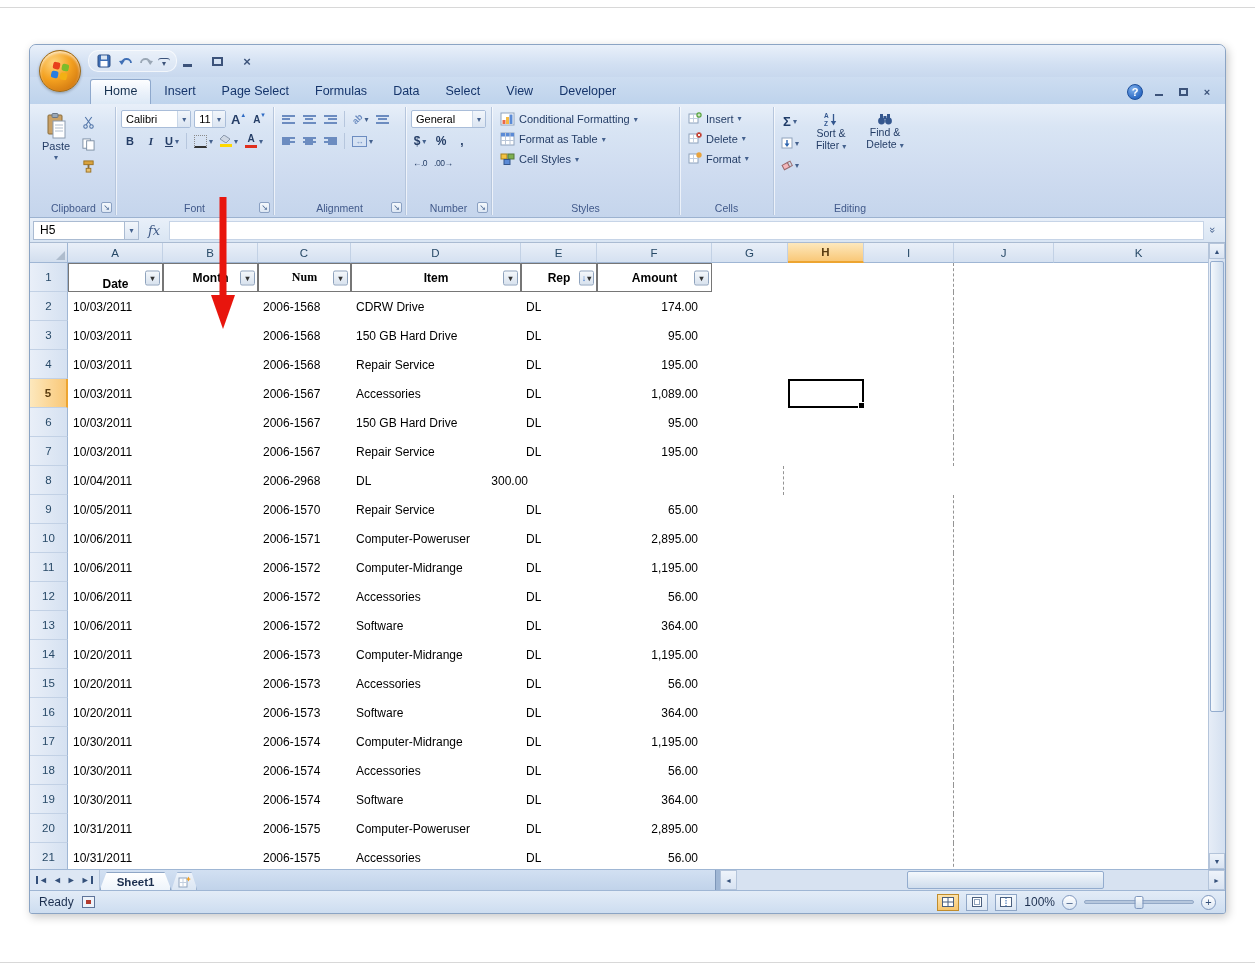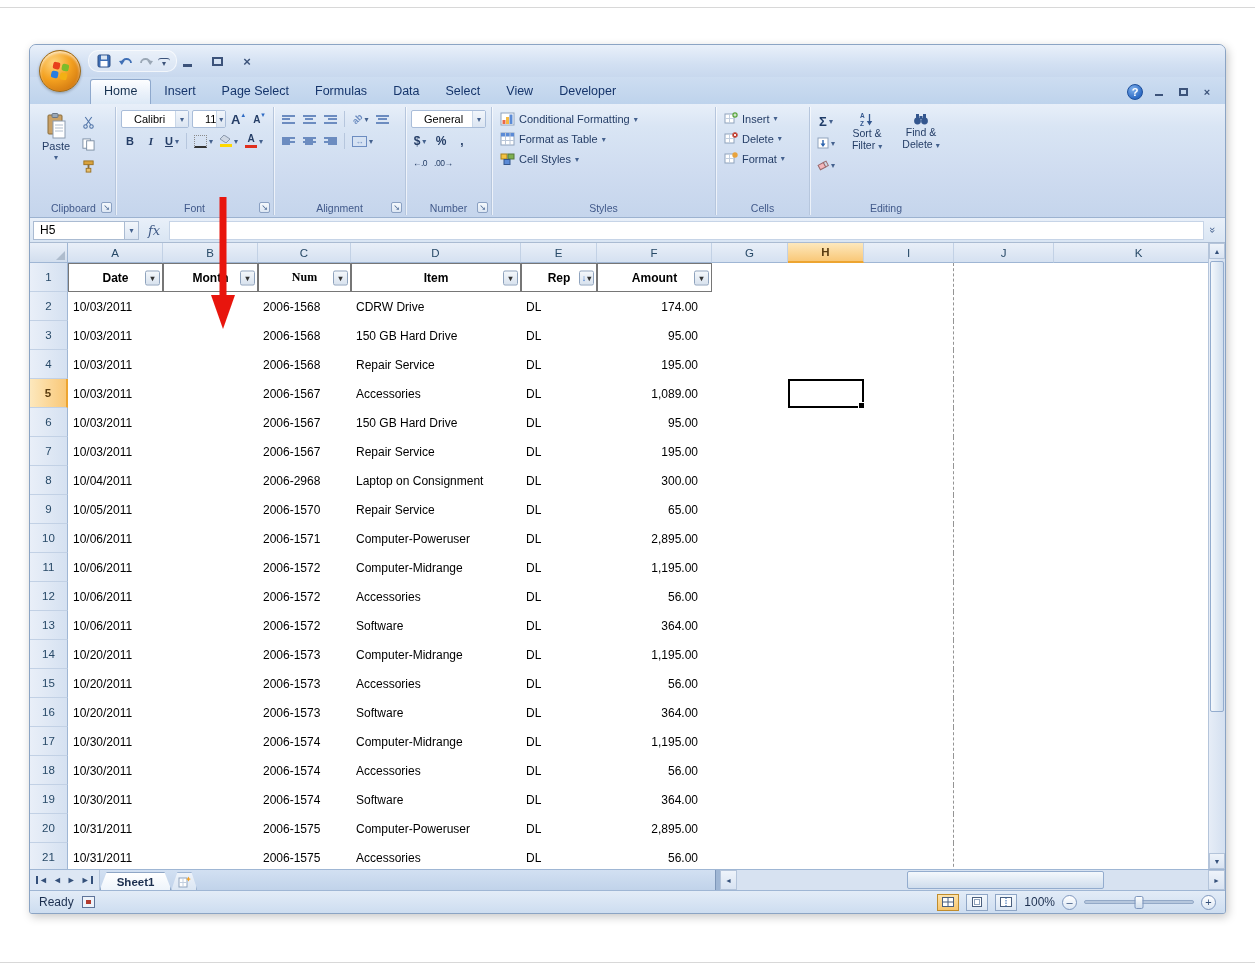--- a/index.html
+++ b/index.html
@@ -70,21 +70,21 @@
   .glabel { position:absolute; bottom:1px; left:0; right:0; text-align:center;
     font-size:10.5px; color:#41598a; }
   .launcher { position:absolute; bottom:2px; right:3px; width:11px; height:11px;
     border:1px solid #8aa0c2; border-radius:2px; background:linear-gradient(#f4f8fc,#dce6f3);
     color:#44618e; font-size:8px; line-height:9px; text-align:center; cursor:pointer; }
   .sbtn { display:inline-flex; align-items:center; justify-content:center; gap:2px;
     min-width:18px; height:18px; padding:0 2px; border-radius:2px; font-size:11px;
     color:#243d66; cursor:pointer; }
   .drop { font-size:8px; color:#44618e; }
   .combo { background:#fff; border:1px solid #a9bdd9; border-radius:2px; font-size:11px;
-    height:18px; display:inline-flex; align-items:center; padding-left:12px; cursor:pointer; }
+    height:18px; display:inline-flex; align-items:center; padding-left:4px; cursor:pointer; }
   .combo .cdrop { margin-left:auto; width:13px; height:100%; display:flex; align-items:center;
     justify-content:center; font-size:8px; color:#44618e; border-left:1px solid #c9d7e8;
     background:linear-gradient(#f2f6fb,#dbe5f2); }
 
   .clipbody { display:flex; gap:4px; }
   .paste { width:38px; display:flex; flex-direction:column; align-items:center; gap:1px;
     font-size:11px; color:#243d66; cursor:pointer; padding-top:3px; }
   .clipcol { display:flex; flex-direction:column; gap:4px; padding-top:3px; }
 
   .frow { display:flex; align-items:center; gap:3px; margin-bottom:4px; }
@@ -480,21 +480,21 @@
             </span>
         </div>
         <div class="frow">
           <span class="sbtn decbtn">←.0</span>
           <span class="sbtn decbtn">.00→</span>
         </div>
         <div class="glabel">Number</div>
         <span class="launcher">↘</span>
       </div>
 
-      <div class="rgroup" style="width:224px">
+      <div class="rgroup" style="width:188px">
         <div class="stylebtn">
           <svg width="15" height="14" viewBox="0 0 15 14">
             <rect x="1" y="1" width="13" height="12" fill="#fff" stroke="#8fa3bd"></rect>
             <rect x="2.5" y="8" width="3" height="4" fill="#e8684a"></rect>
               <rect x="6" y="5" width="3" height="7" fill="#f5b942"></rect>
               <rect x="9.5" y="2.5" width="3" height="9.5" fill="#5a8ad6"></rect>
           </svg>
           <span>Conditional Formatting</span>
           <i class="drop">▾</i>
         </div>
@@ -632,21 +632,21 @@
             <div class="colhdr" style="width: 115px; flex: 0 0 115px;">F</div>
             <div class="colhdr" style="width: 76px; flex: 0 0 76px;">G</div>
             <div class="colhdr hl" style="width: 76px; flex: 0 0 76px;">H</div>
             <div class="colhdr" style="width: 90px; flex: 0 0 90px;">I</div>
             <div class="colhdr" style="width: 100px; flex: 0 0 100px;">J</div>
             <div class="colhdr" style="width: 170px; flex: 0 0 170px;">K</div>
           </div>
         <div class="rows">
             <div class="rowline">
               <div class="rowhdr">1</div>
-              <div class="cell th" style="width: 95px; flex: 0 0 95px;">
+              <div class="cell th" style="width: 95px; flex: 0 0 95px; align-items: flex-end;">
                 <span>Date</span>
                 <span class="fbtn">
                   <i>▾</i>
                 </span>
               </div>
               <div class="cell th" style="width: 95px; flex: 0 0 95px;">
                 <span>Month</span>
                 <span class="fbtn">
                   <i>▾</i>
                 </span>
@@ -764,21 +764,20 @@
               <div class="cell" style="width: 76px; flex: 0 0 76px;"></div>
               <div class="cell pb" style="width: 90px; flex: 0 0 90px;"></div>
               <div class="cell" style="width: 100px; flex: 0 0 100px;"></div>
               <div class="cell" style="width: 170px; flex: 0 0 170px;"></div>
             </div>
             <div class="rowline">
               <div class="rowhdr">8</div>
               <div class="cell" style="width: 95px; flex: 0 0 95px;">10/04/2011</div>
               <div class="cell" style="width: 95px; flex: 0 0 95px;"></div>
               <div class="cell" style="width: 93px; flex: 0 0 93px;">2006-2968</div>
-              <div class="cell" style="width: 170px; flex: 0 0 170px;">Laptop on Consignment</div>
               <div class="cell" style="width: 76px; flex: 0 0 76px;">DL</div>
               <div class="cell num" style="width: 115px; flex: 0 0 115px;">300.00</div>
               <div class="cell" style="width: 76px; flex: 0 0 76px;"></div>
               <div class="cell" style="width: 76px; flex: 0 0 76px;"></div>
               <div class="cell pb" style="width: 90px; flex: 0 0 90px;"></div>
               <div class="cell" style="width: 100px; flex: 0 0 100px;"></div>
               <div class="cell" style="width: 170px; flex: 0 0 170px;"></div>
             </div>
             <div class="rowline">
               <div class="rowhdr">9</div>

